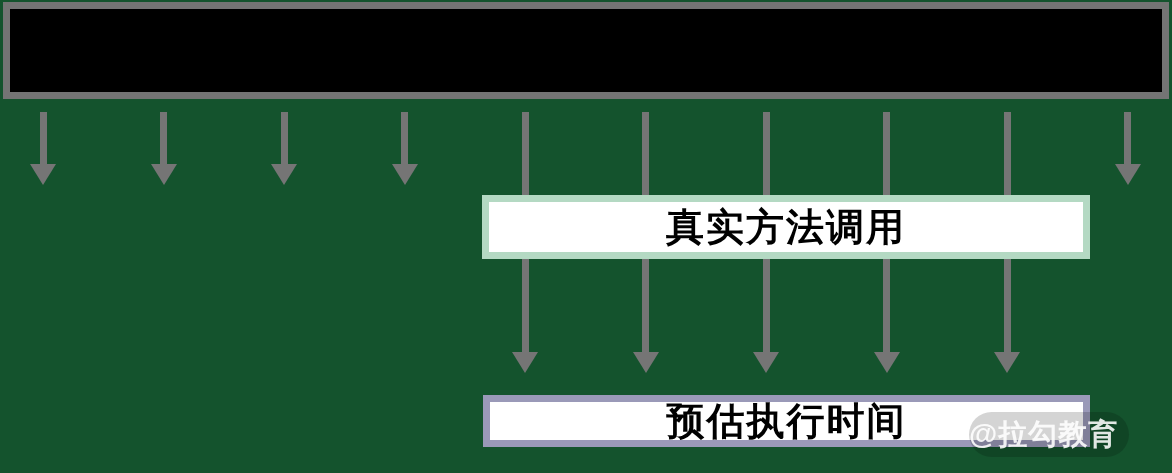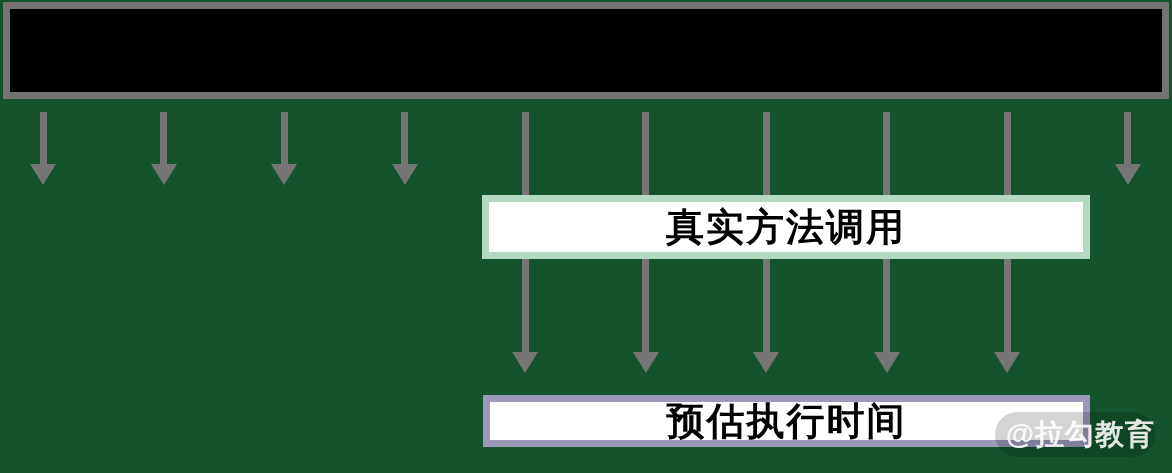--- a/index.html
+++ b/index.html
@@ -21,23 +21,23 @@
   }
   .label-box{
     position:absolute;box-sizing:border-box;background:#ffffff;
     display:flex;align-items:center;justify-content:center;
     font-weight:bold;font-size:38px;color:#000;z-index:2;
     letter-spacing:2px;
   }
   .box-real{left:482px;top:195px;width:608px;height:64px;border:7px solid #b4d9c3;}
   .box-est{left:483px;top:395px;width:607px;height:52px;border:7px solid #9a99b8;}
   .watermark{
-    position:absolute;left:995px;top:412px;width:160px;height:45px;
+    position:absolute;left:969px;top:412px;width:160px;height:45px;
     border-radius:23px;background:rgba(0,0,0,0.17);
-    display:flex;align-items:center;justify-content:flex-end;
+    display:flex;align-items:center;justify-content:flex-start;
     z-index:3;
   }
   .watermark span{
     color:rgba(255,255,255,0.88);font-size:29px;font-weight:bold;
     letter-spacing:1px;white-space:nowrap;
   }
 </style>
 </head>
 <body>
 

